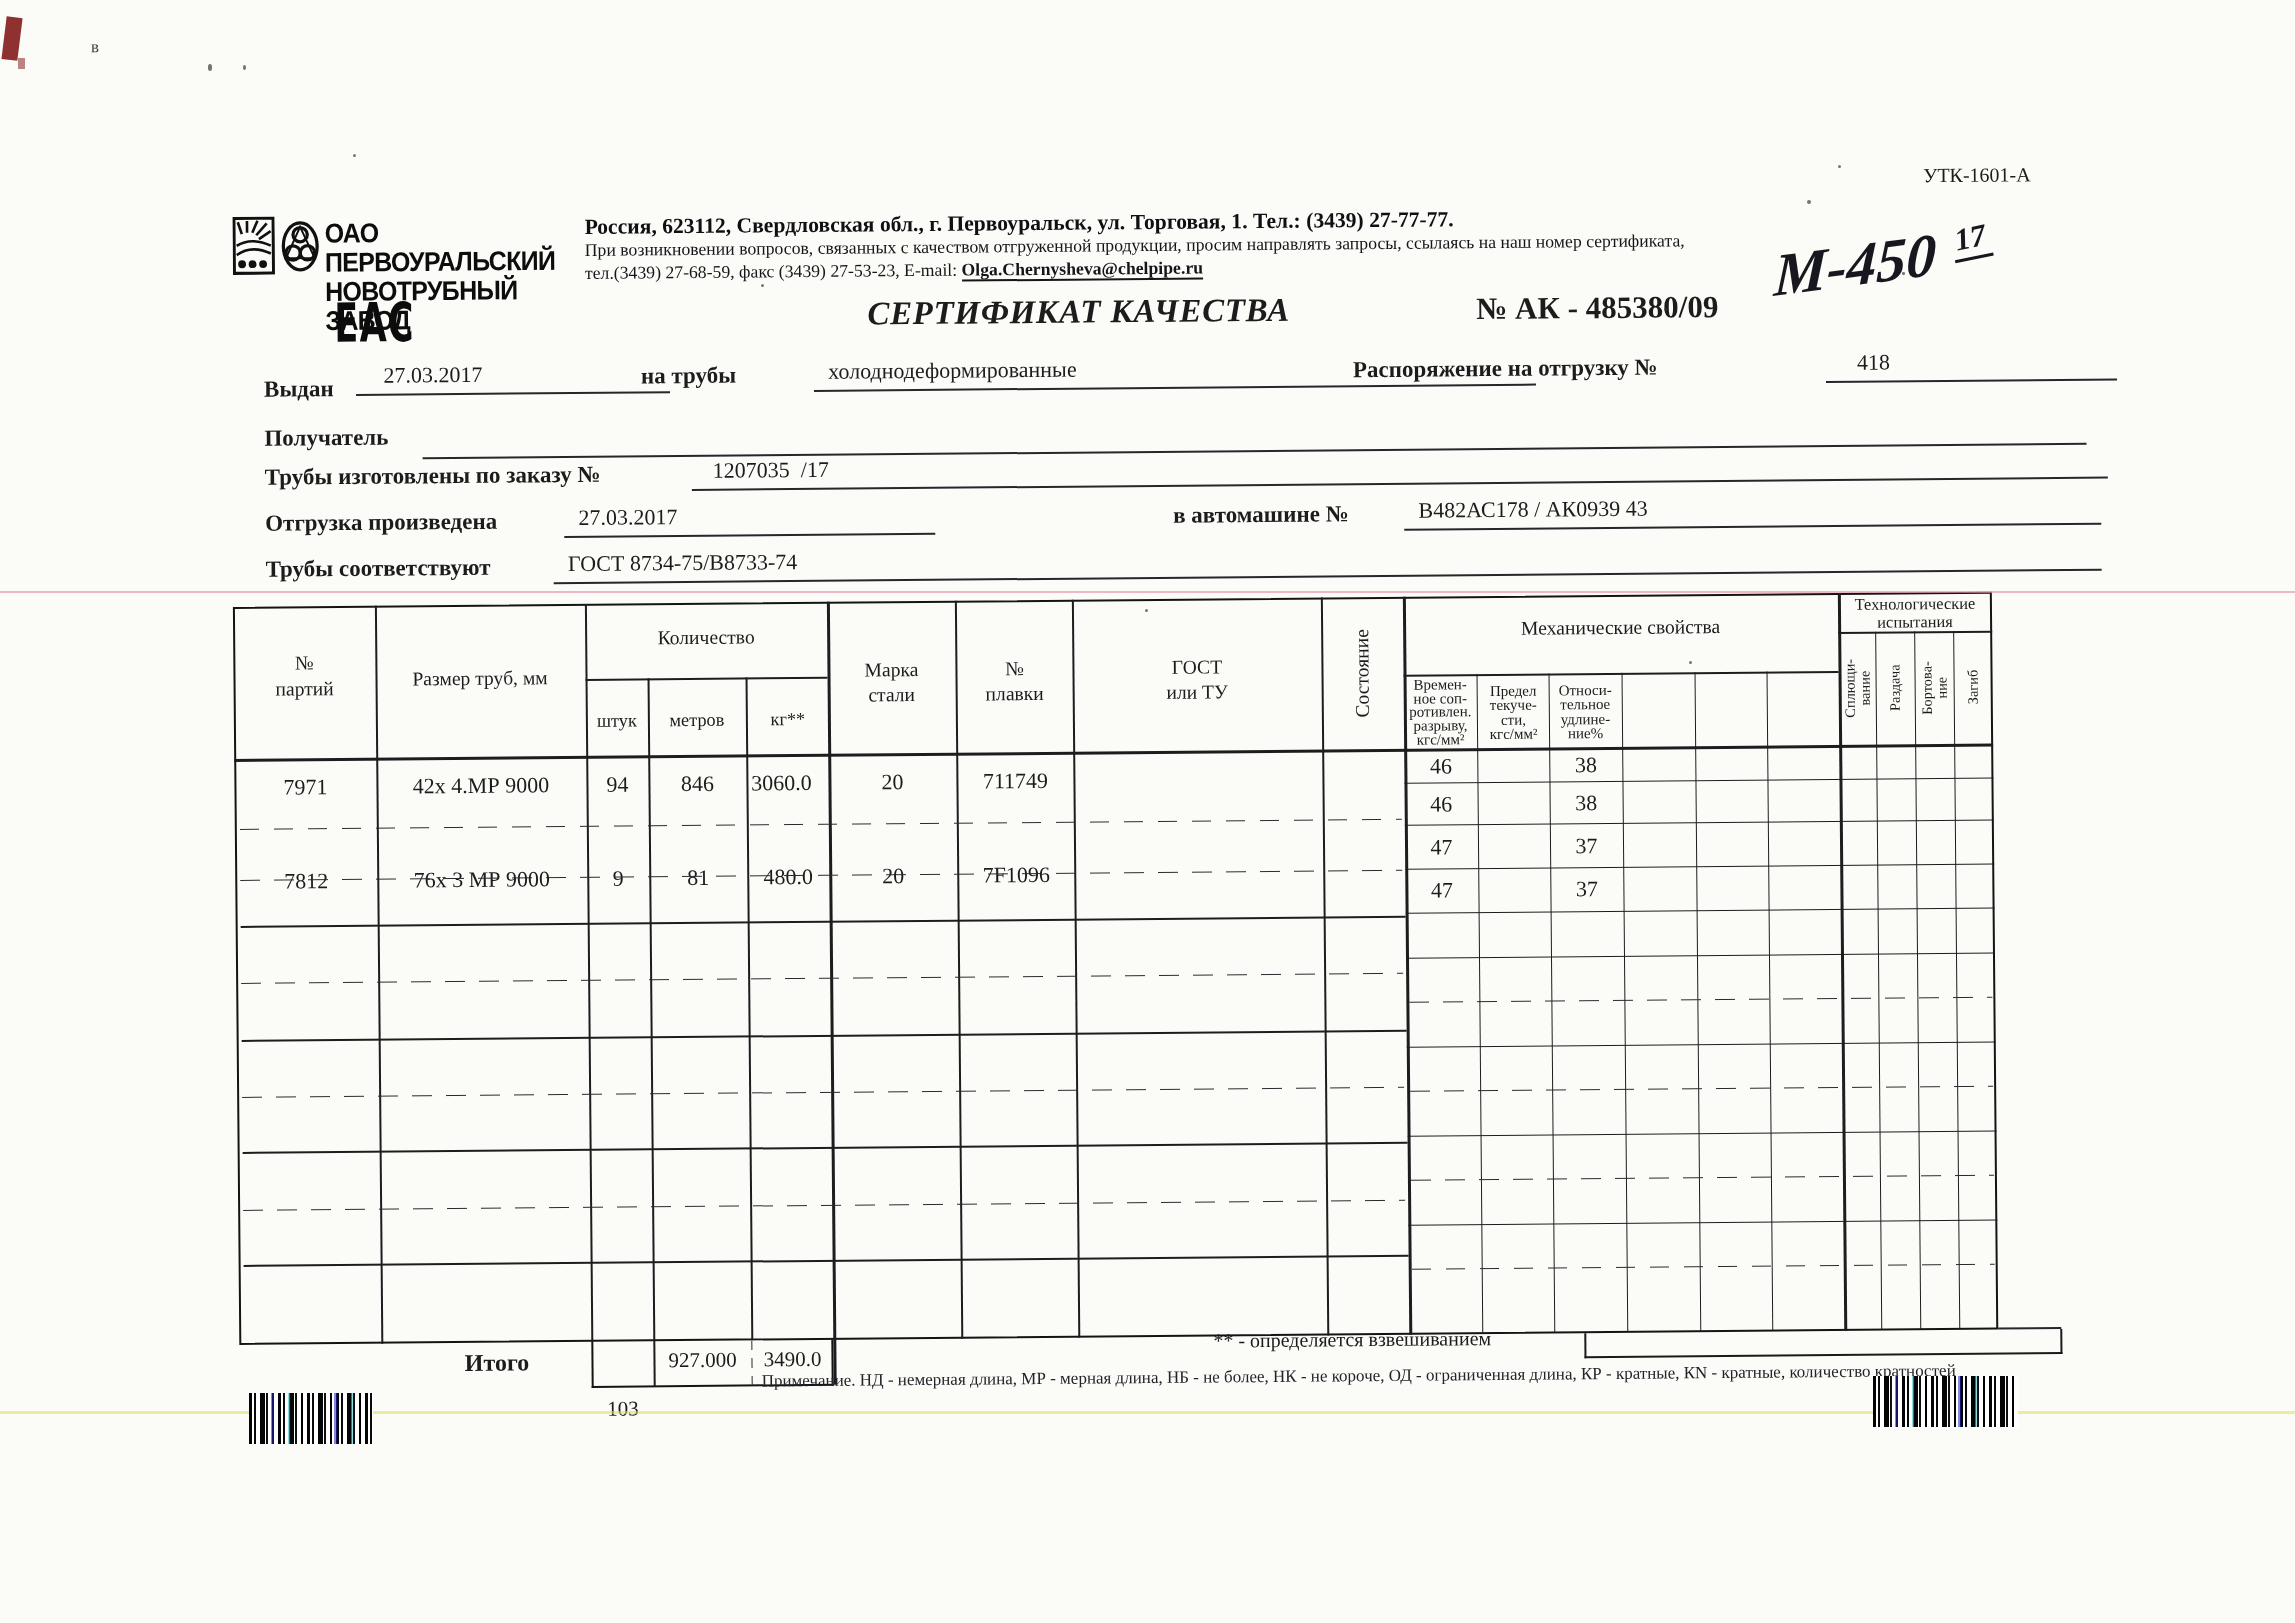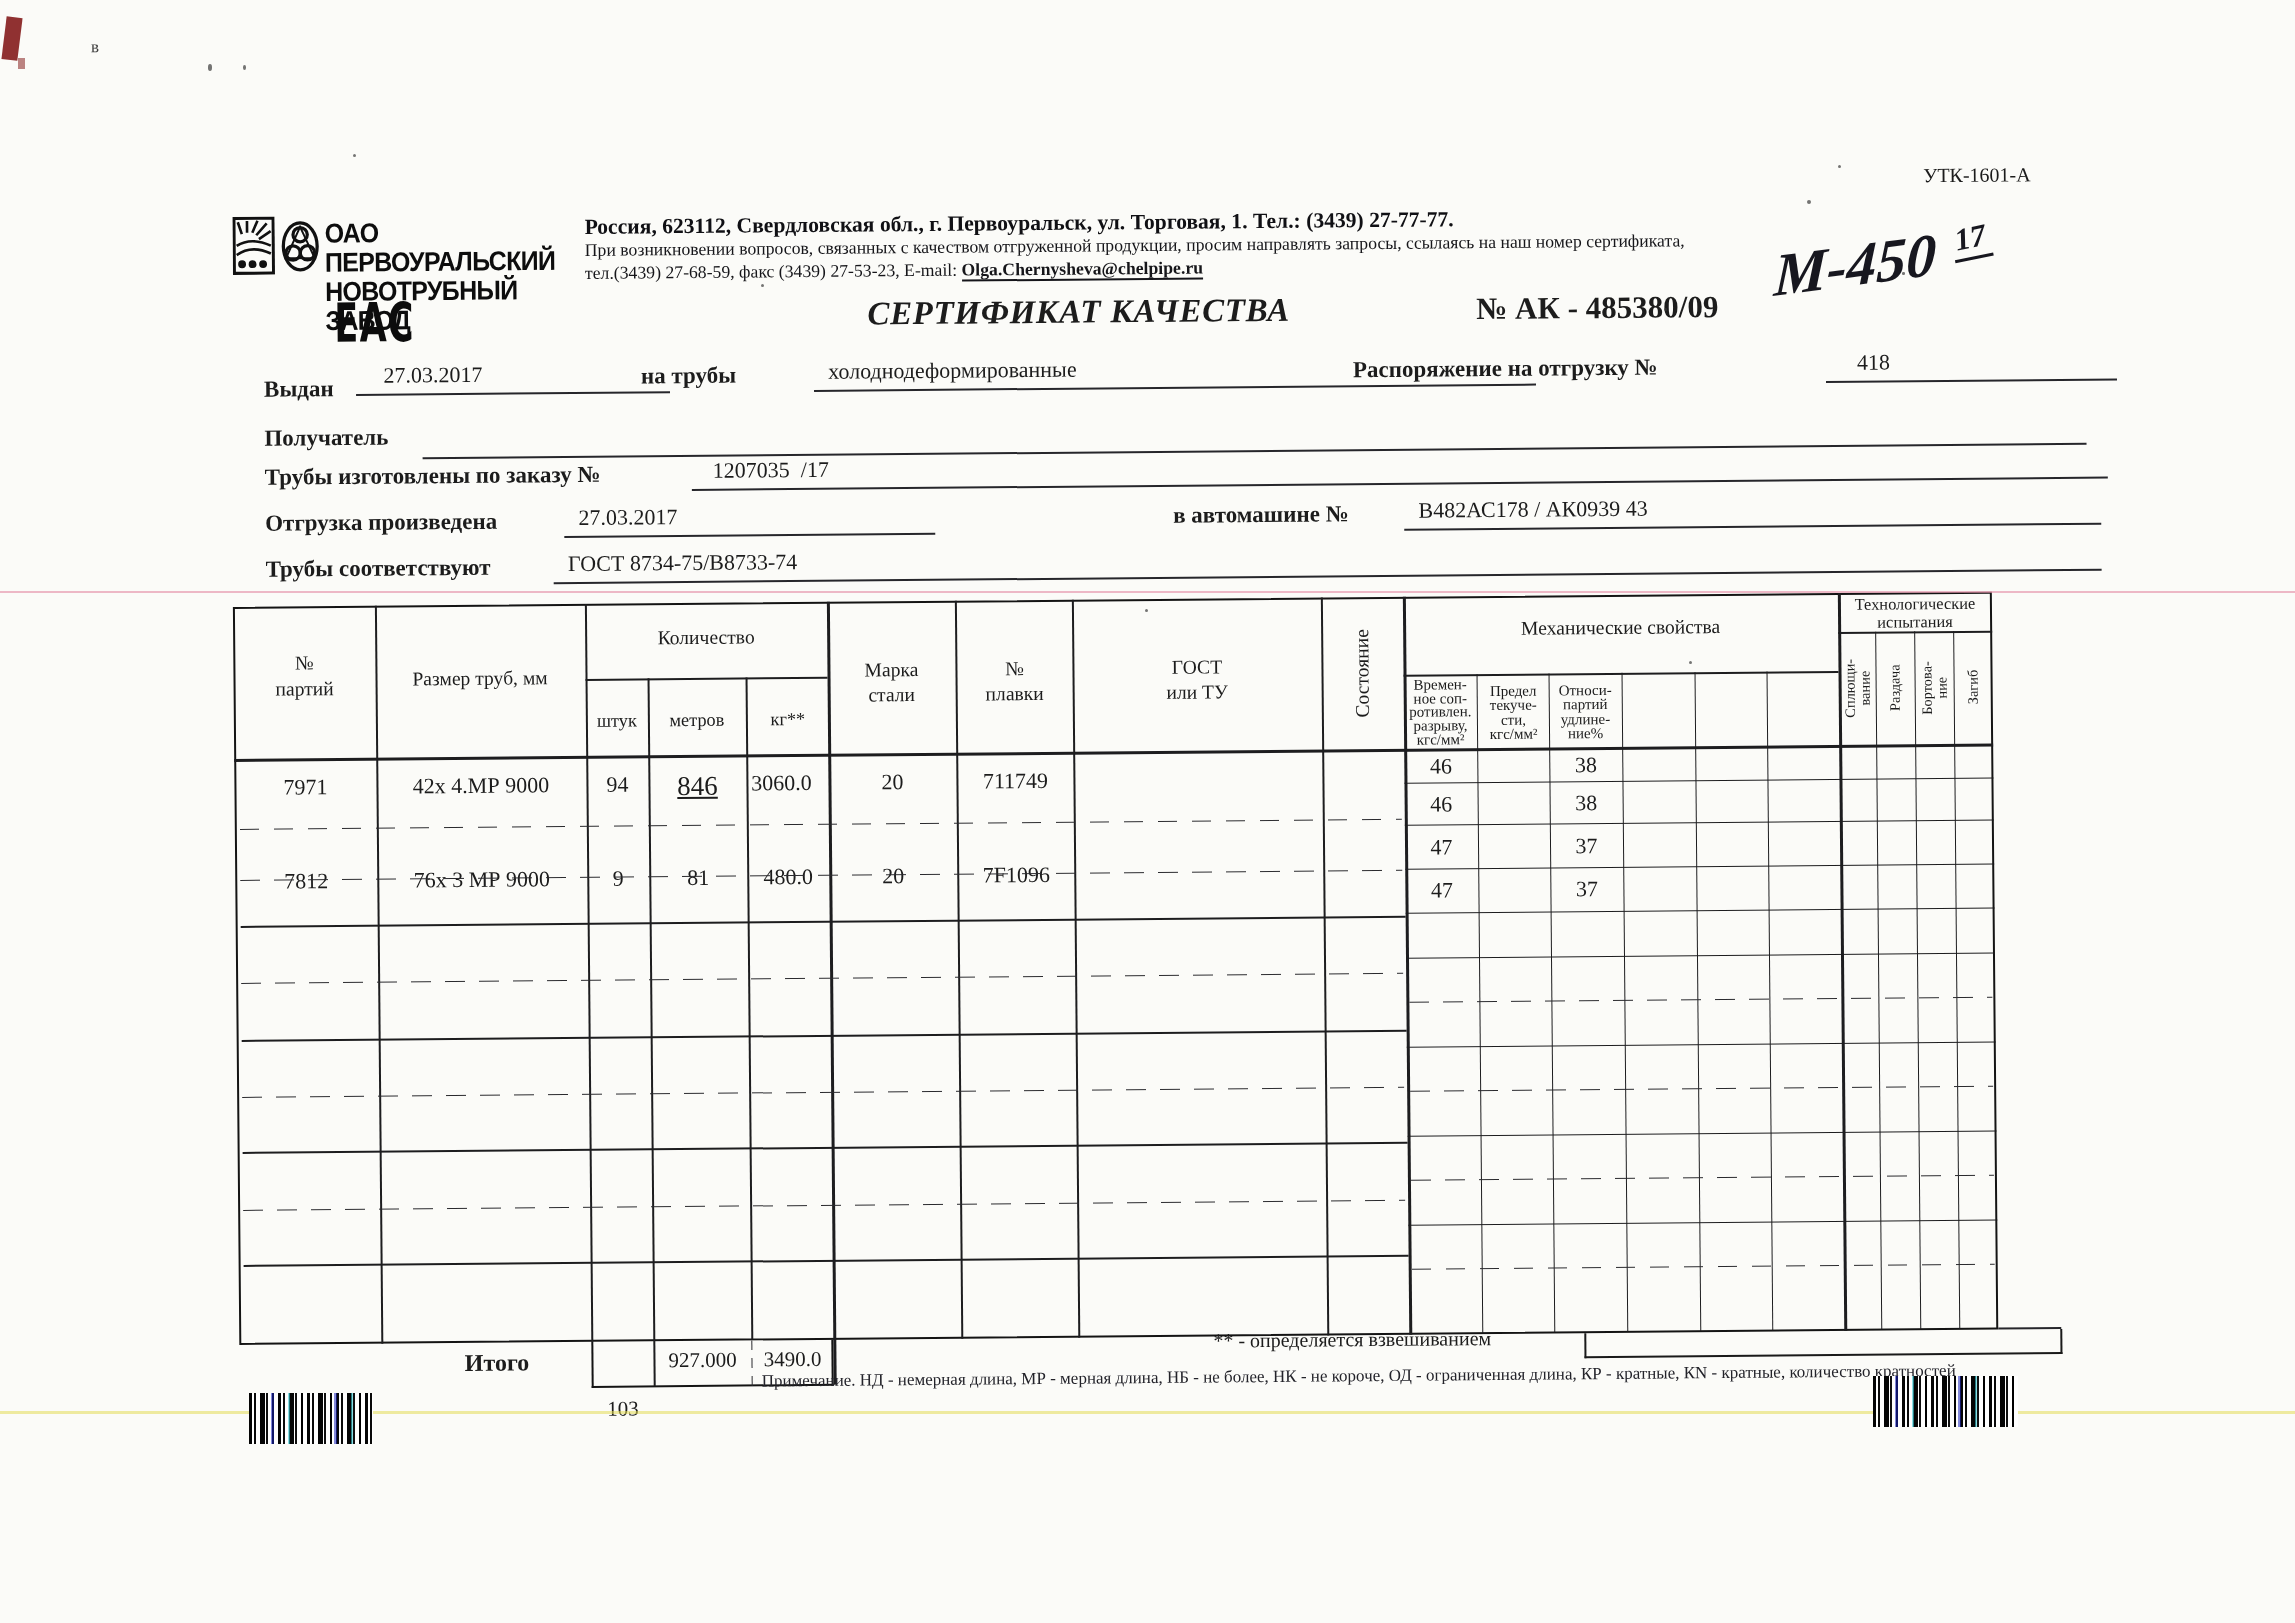--- a/index.html
+++ b/index.html
@@ -128,21 +128,21 @@
     <div class="cell ser ctr pre" style="left:1404px;top:681px;width:73px;font-size:15px;line-height:13.7px;">Времен-
 ное соп-
 ротивлен.
 разрыву,
 кгс/мм²</div>
     <div class="cell ser ctr pre" style="left:1477px;top:687px;width:73px;font-size:15px;line-height:14.4px;">Предел
 текуче-
 сти,
 кгс/мм²</div>
     <div class="cell ser ctr pre" style="left:1549px;top:687px;width:73px;font-size:15px;line-height:14.4px;">Относи-
-партий
+тельное
 удлине-
 ние%</div>
     <div class="cell ser ctr pre" style="left:1839px;top:602px;width:154px;font-size:16.4px;line-height:17.7px;">Технологические
 испытания</div>
     <div class="cell" style="left:1839px;top:638px;width:37px;height:113px;display:flex;align-items:center;justify-content:center;">
       <span class="ser vert pre ctr" style="font-size:14.4px;line-height:15px;">Сплющи-
 вание</span>
     </div>
     <div class="cell" style="left:1876px;top:638px;width:39px;height:113px;display:flex;align-items:center;justify-content:center;">
       <span class="ser vert" style="font-size:14.4px;">Раздача</span>
@@ -151,21 +151,21 @@
       <span class="ser vert pre ctr" style="font-size:14.4px;line-height:15px;">Бортова-
 ние</span>
     </div>
     <div class="cell" style="left:1954px;top:638px;width:39px;height:113px;display:flex;align-items:center;justify-content:center;">
       <span class="ser vert" style="font-size:14.4px;">Загиб</span>
     </div>
 
     <div class="cell ser ctr" style="left:234px;top:767px;width:142px;font-size:22px;">7971</div>
     <div class="cell ser ctr" style="left:376px;top:767px;width:209px;font-size:22px;">42x 4.МР 9000</div>
     <div class="cell ser ctr" style="left:586px;top:767px;width:62px;font-size:22px;">94</div>
-    <div class="cell ser ctr" style="left:648px;top:767px;width:98px;font-size:27px;text-decoration:underline;">846</div>
+    <div class="cell ser ctr" style="left:648px;top:767px;width:98px;font-size:22px;">846</div>
     <div class="cell ser ctr" style="left:746px;top:767px;width:70px;font-size:22px;">3060.0</div>
     <div class="cell ser ctr" style="left:828px;top:767px;width:128px;font-size:22px;">20</div>
     <div class="cell ser ctr" style="left:956px;top:767px;width:118px;font-size:22px;">711749</div>
 
     <div class="cell ser ctr" style="left:234px;top:861px;width:142px;font-size:22px;">7812</div>
     <div class="cell ser ctr" style="left:376px;top:861px;width:209px;font-size:22px;">76x 3 МР 9000</div>
     <div class="cell ser ctr" style="left:586px;top:861px;width:62px;font-size:22px;">9</div>
     <div class="cell ser ctr" style="left:648px;top:861px;width:98px;font-size:22px;">81</div>
     <div class="cell ser ctr" style="left:746px;top:861px;width:82px;font-size:22px;">480.0</div>
     <div class="cell ser ctr" style="left:828px;top:861px;width:128px;font-size:22px;">20</div>

